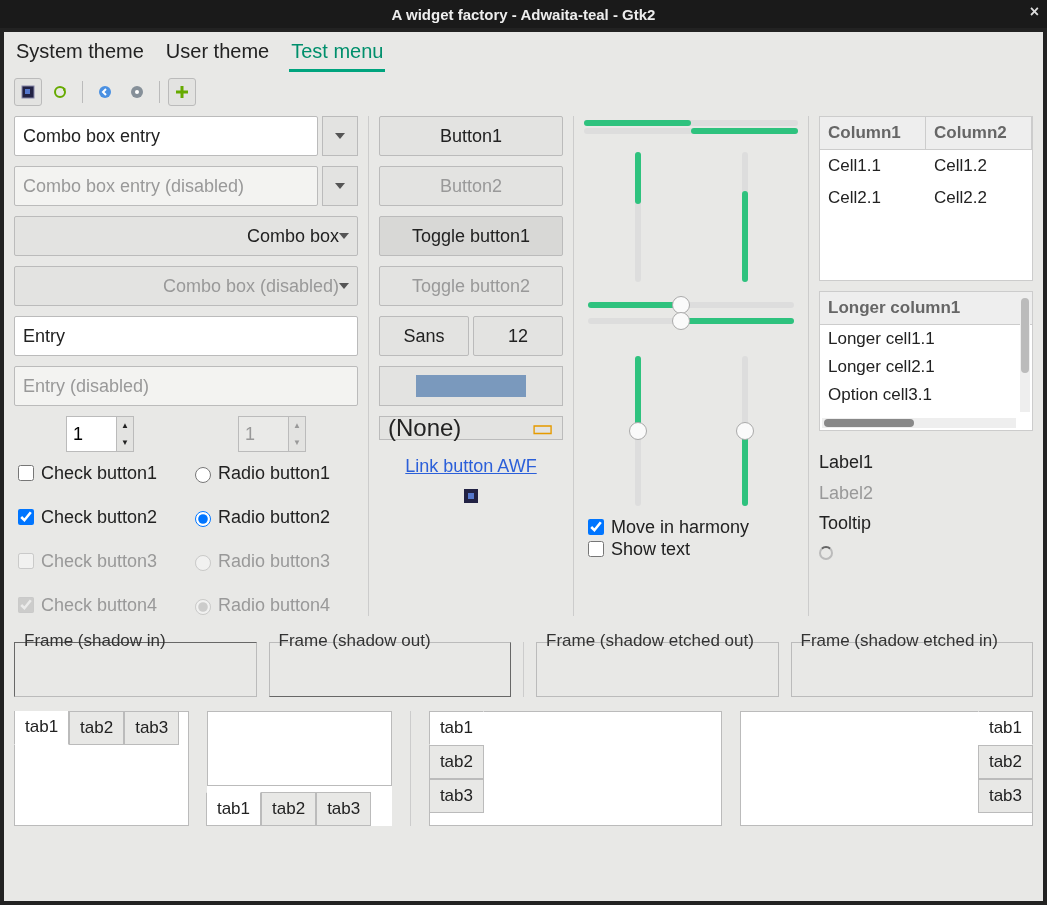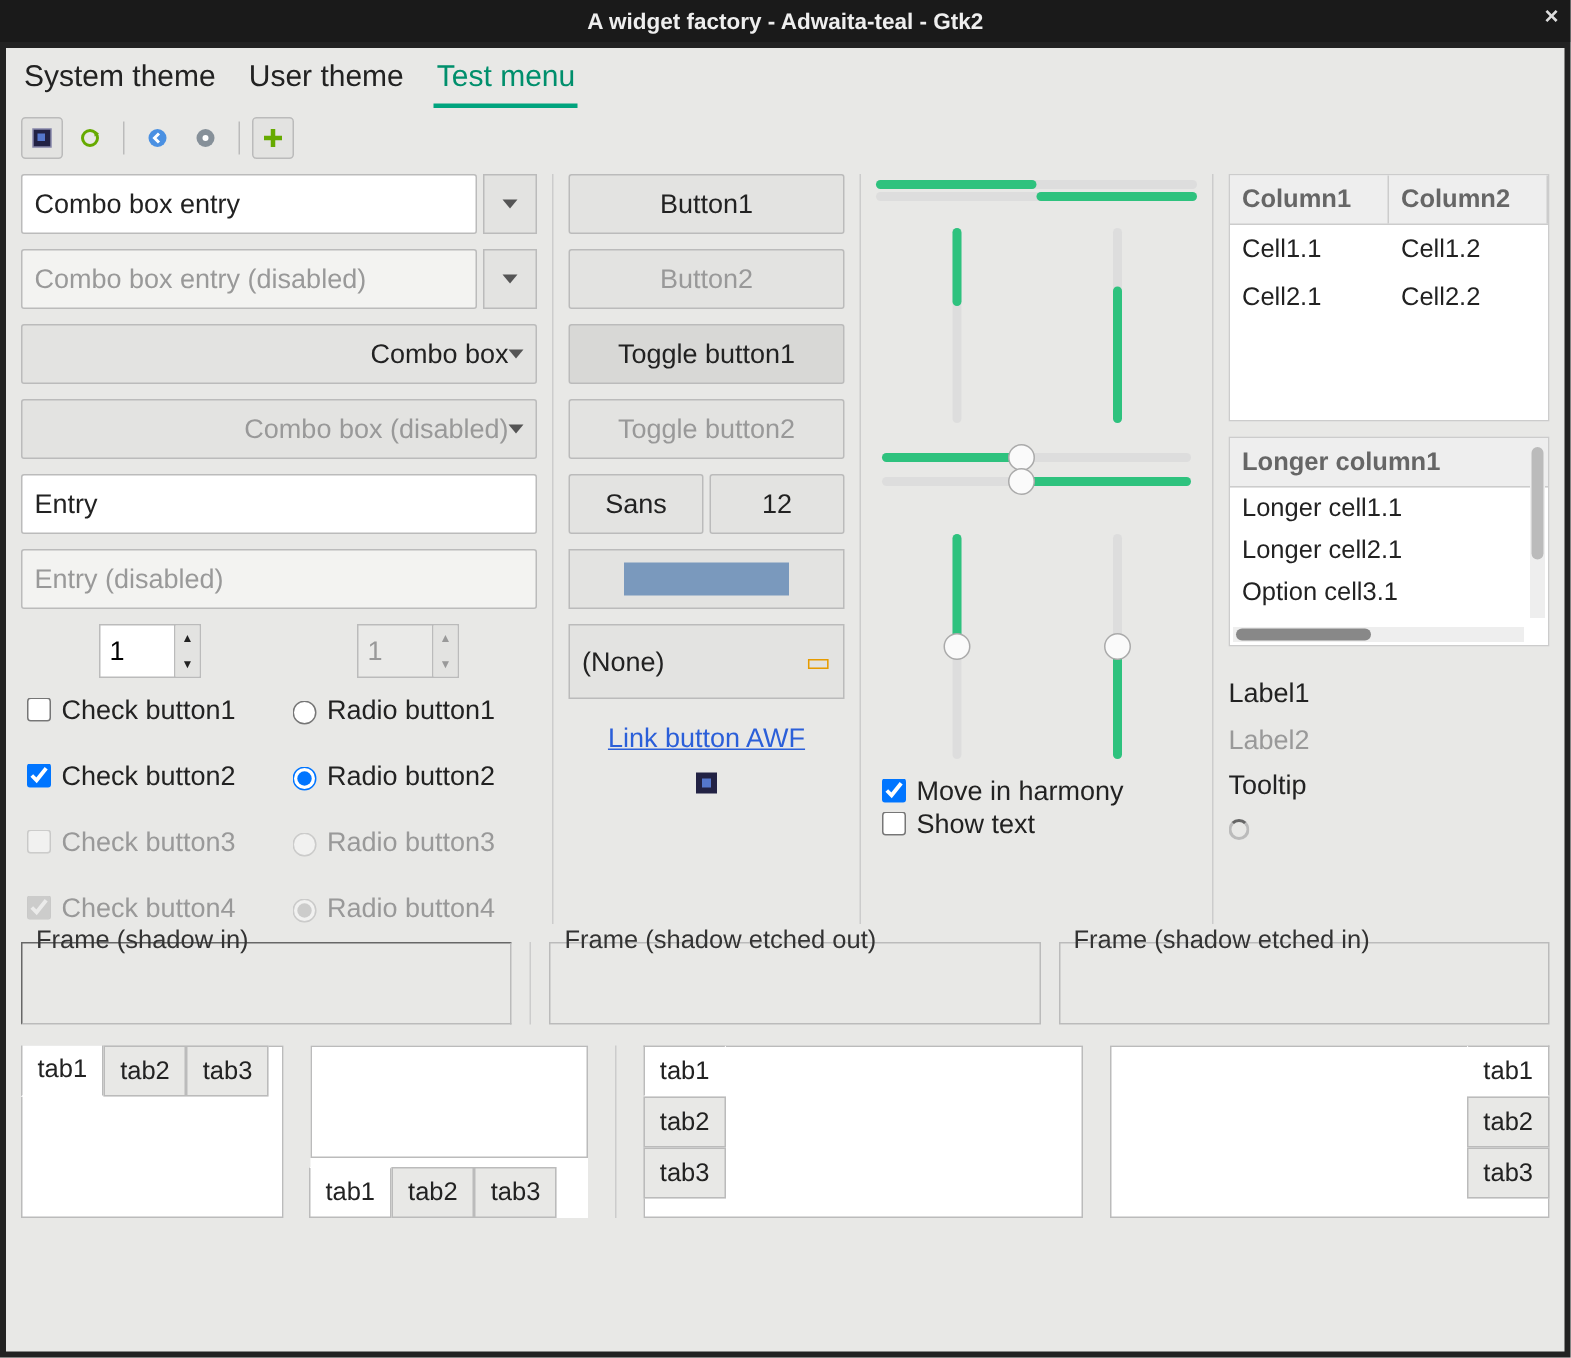--- a/index.html
+++ b/index.html
@@ -143,23 +143,23 @@
   .ck input { width:16px; height:16px; }
   .font-row { display:flex; gap:4px; }
   .font-row .btn { flex:1; }
   .font-row .num { width:44px; }
   .color-btn {
     height: 40px; border:1px solid #bbb; background:#e3e3e1;
     display:flex; align-items:center; justify-content:center;
   }
   .color-swatch { width:110px; height:22px; background:#7a99bd; }
   .file-btn {
-    height:50px; border:1px solid #bbb; background:#e3e3e1;
+    height:24px; border:1px solid #bbb; background:#e3e3e1;
     display:flex; align-items:center; justify-content:space-between;
-    padding:0 8px; font-size:18px; cursor:pointer;
+    padding:0 8px; font-size:24px; cursor:pointer;
   }
   .link { color:#2b5fd9; text-decoration:underline; text-align:center; cursor:pointer; margin-top:6px; font-size:18px;}
   .spinner-icon { text-align:center; }
   .sliders-top { display:flex; flex-direction:column; gap:2px; margin-top:4px;}
   .prog { height:6px; background:#ddd; position:relative; border-radius:3px;}
   .prog .fill { height:100%; background:#2ec27e; border-radius:3px;}
   .prog .fill.left { position:absolute; left:0; }
   .prog .fill.right { position:absolute; right:0; }
   .vsliders { display:flex; justify-content:space-around; height:130px; margin-top:8px;}
   .vslide {
@@ -202,21 +202,21 @@
     position:absolute; bottom:2px; left:2px; right:16px; height:10px; background:#eee;
   }
   .table2 .hscroll .bar { position:absolute; left:2px; width:90px; top:1px; bottom:1px; background:#888; border-radius:4px;}
   .labels { text-align:left; font-size:18px; margin-top:6px; line-height:1.7;}
   .labels .dis { color:#999; }
   .busy {
     width:14px; height:14px; border:2px solid #bbb; border-top-color:#666;
     border-radius:50%; display:inline-block;
   }
   .frames-row {
-    display:flex; gap:12px; margin-top:4px;justify-content:center;
+    display:flex; gap:12px; margin-top:18px;justify-content:center;
   }
   .frame {
     flex:1; position:relative; height:55px;
     border:1px solid #bbb;
   }
   .frame.in { border:1px inset #bbb; }
   .frame.out { border:1px outset #bbb; }
   .frame.eo { border:1px ridge #bbb;}
   .frame .lbl {
     position:absolute; top:-12px; left:6px;
@@ -487,20 +487,23 @@
           <div>Tooltip</div>
           <div><span class="busy"></span></div>
         </div>
       </div>
     </div>
 
     <div class="frames-row">
       <div class="frame in">
         <span class="lbl">Frame (shadow in)</span>
       </div>
+      <div class="frame out">
+        <span class="lbl">Frame (shadow out)</span>
+      </div>
       <div class="frame-sep"></div>
       <div class="frame eo">
         <span class="lbl">Frame (shadow etched out)</span>
       </div>
       <div class="frame">
         <span class="lbl">Frame (shadow etched in)</span>
       </div>
     </div>
 
     <div class="nbs-row">

